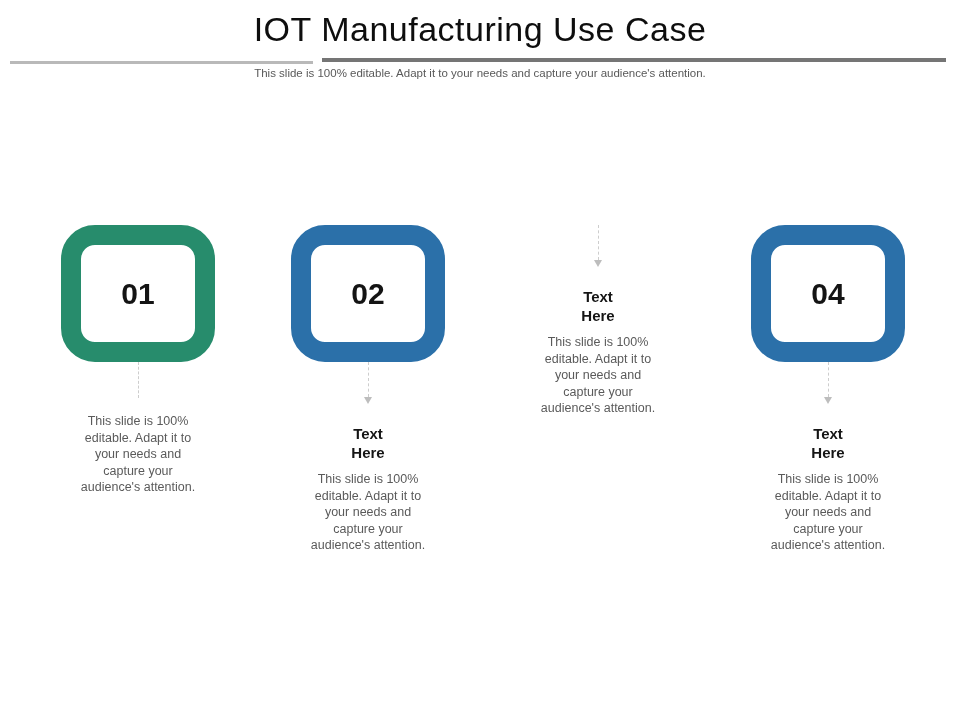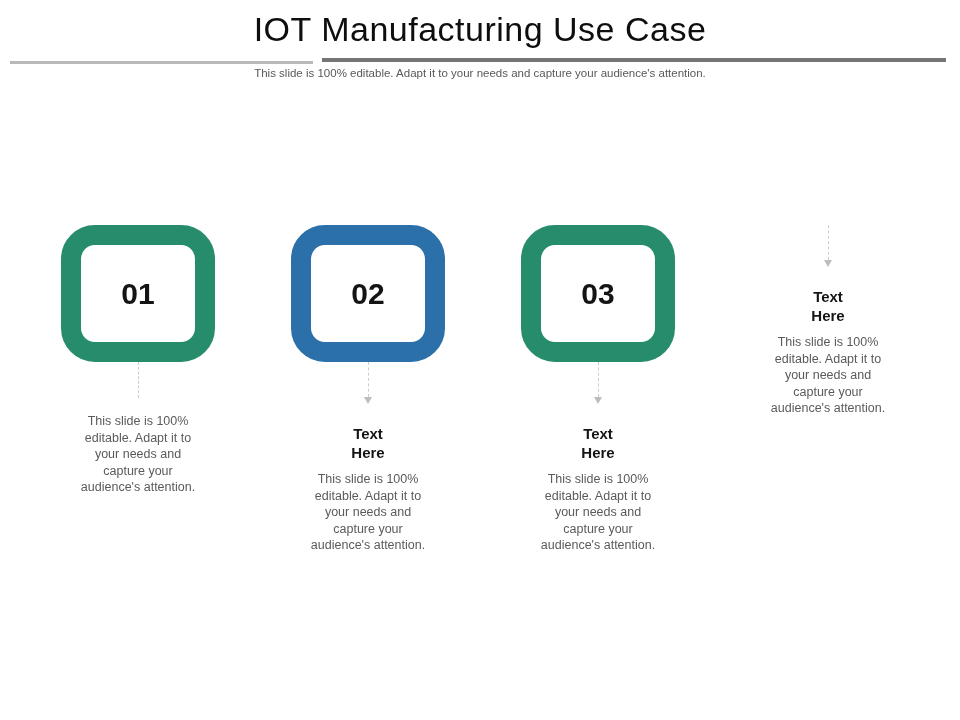--- a/index.html
+++ b/index.html
@@ -74,33 +74,33 @@
     <div class="connector">
       <div class="dash"></div>
       <div class="arrow"></div>
     </div>
     <div class="heading">Text
 Here</div>
     <div class="desc">This slide is 100% editable. Adapt it to your needs and capture your audience's attention.</div>
   </div>
 
   <div class="step">
-    <div class="badge" style="border-color: rgb(39, 140, 108);">
-      <span class="num">03</span>
-    </div>
     <div class="connector">
       <div class="dash"></div>
       <div class="arrow"></div>
     </div>
     <div class="heading">Text
 Here</div>
     <div class="desc">This slide is 100% editable. Adapt it to your needs and capture your audience's attention.</div>
   </div>
 
   <div class="step">
+    <div class="badge" style="border-color: rgb(43, 112, 169);">
+      <span class="num">04</span>
+    </div>
     <div class="connector">
       <div class="dash"></div>
       <div class="arrow"></div>
     </div>
     <div class="heading">Text
 Here</div>
     <div class="desc">This slide is 100% editable. Adapt it to your needs and capture your audience's attention.</div>
   </div>
 
 </div>

